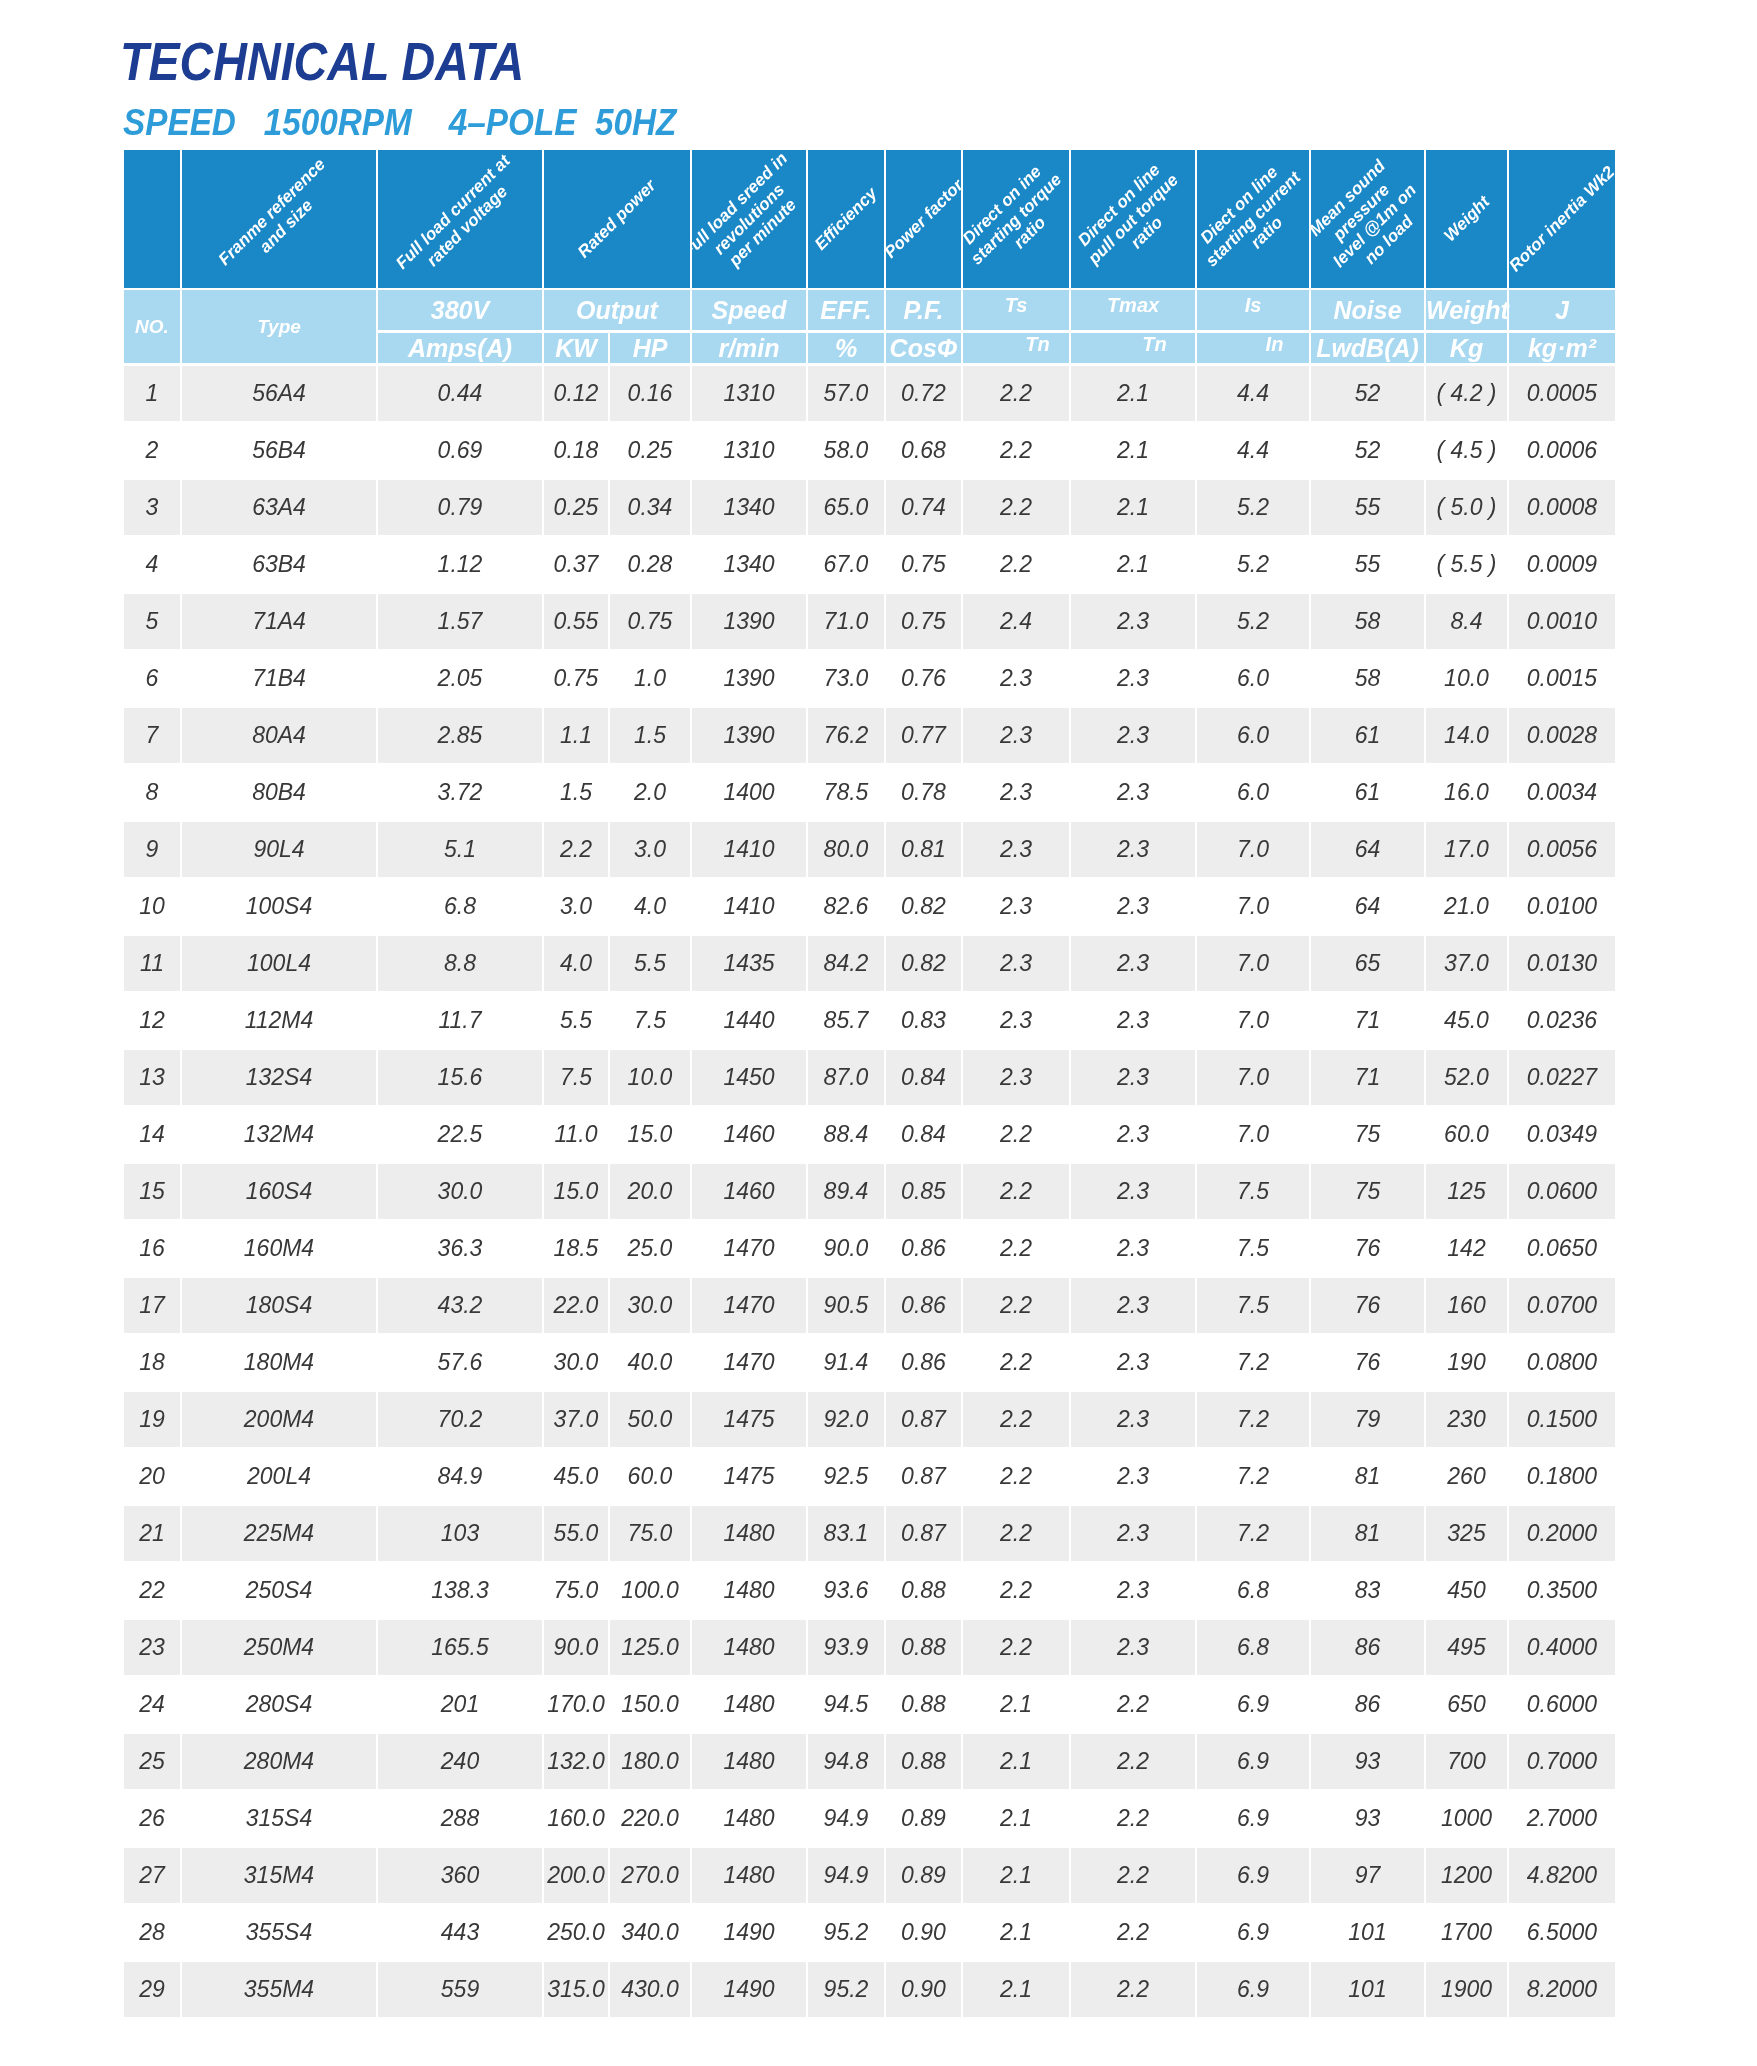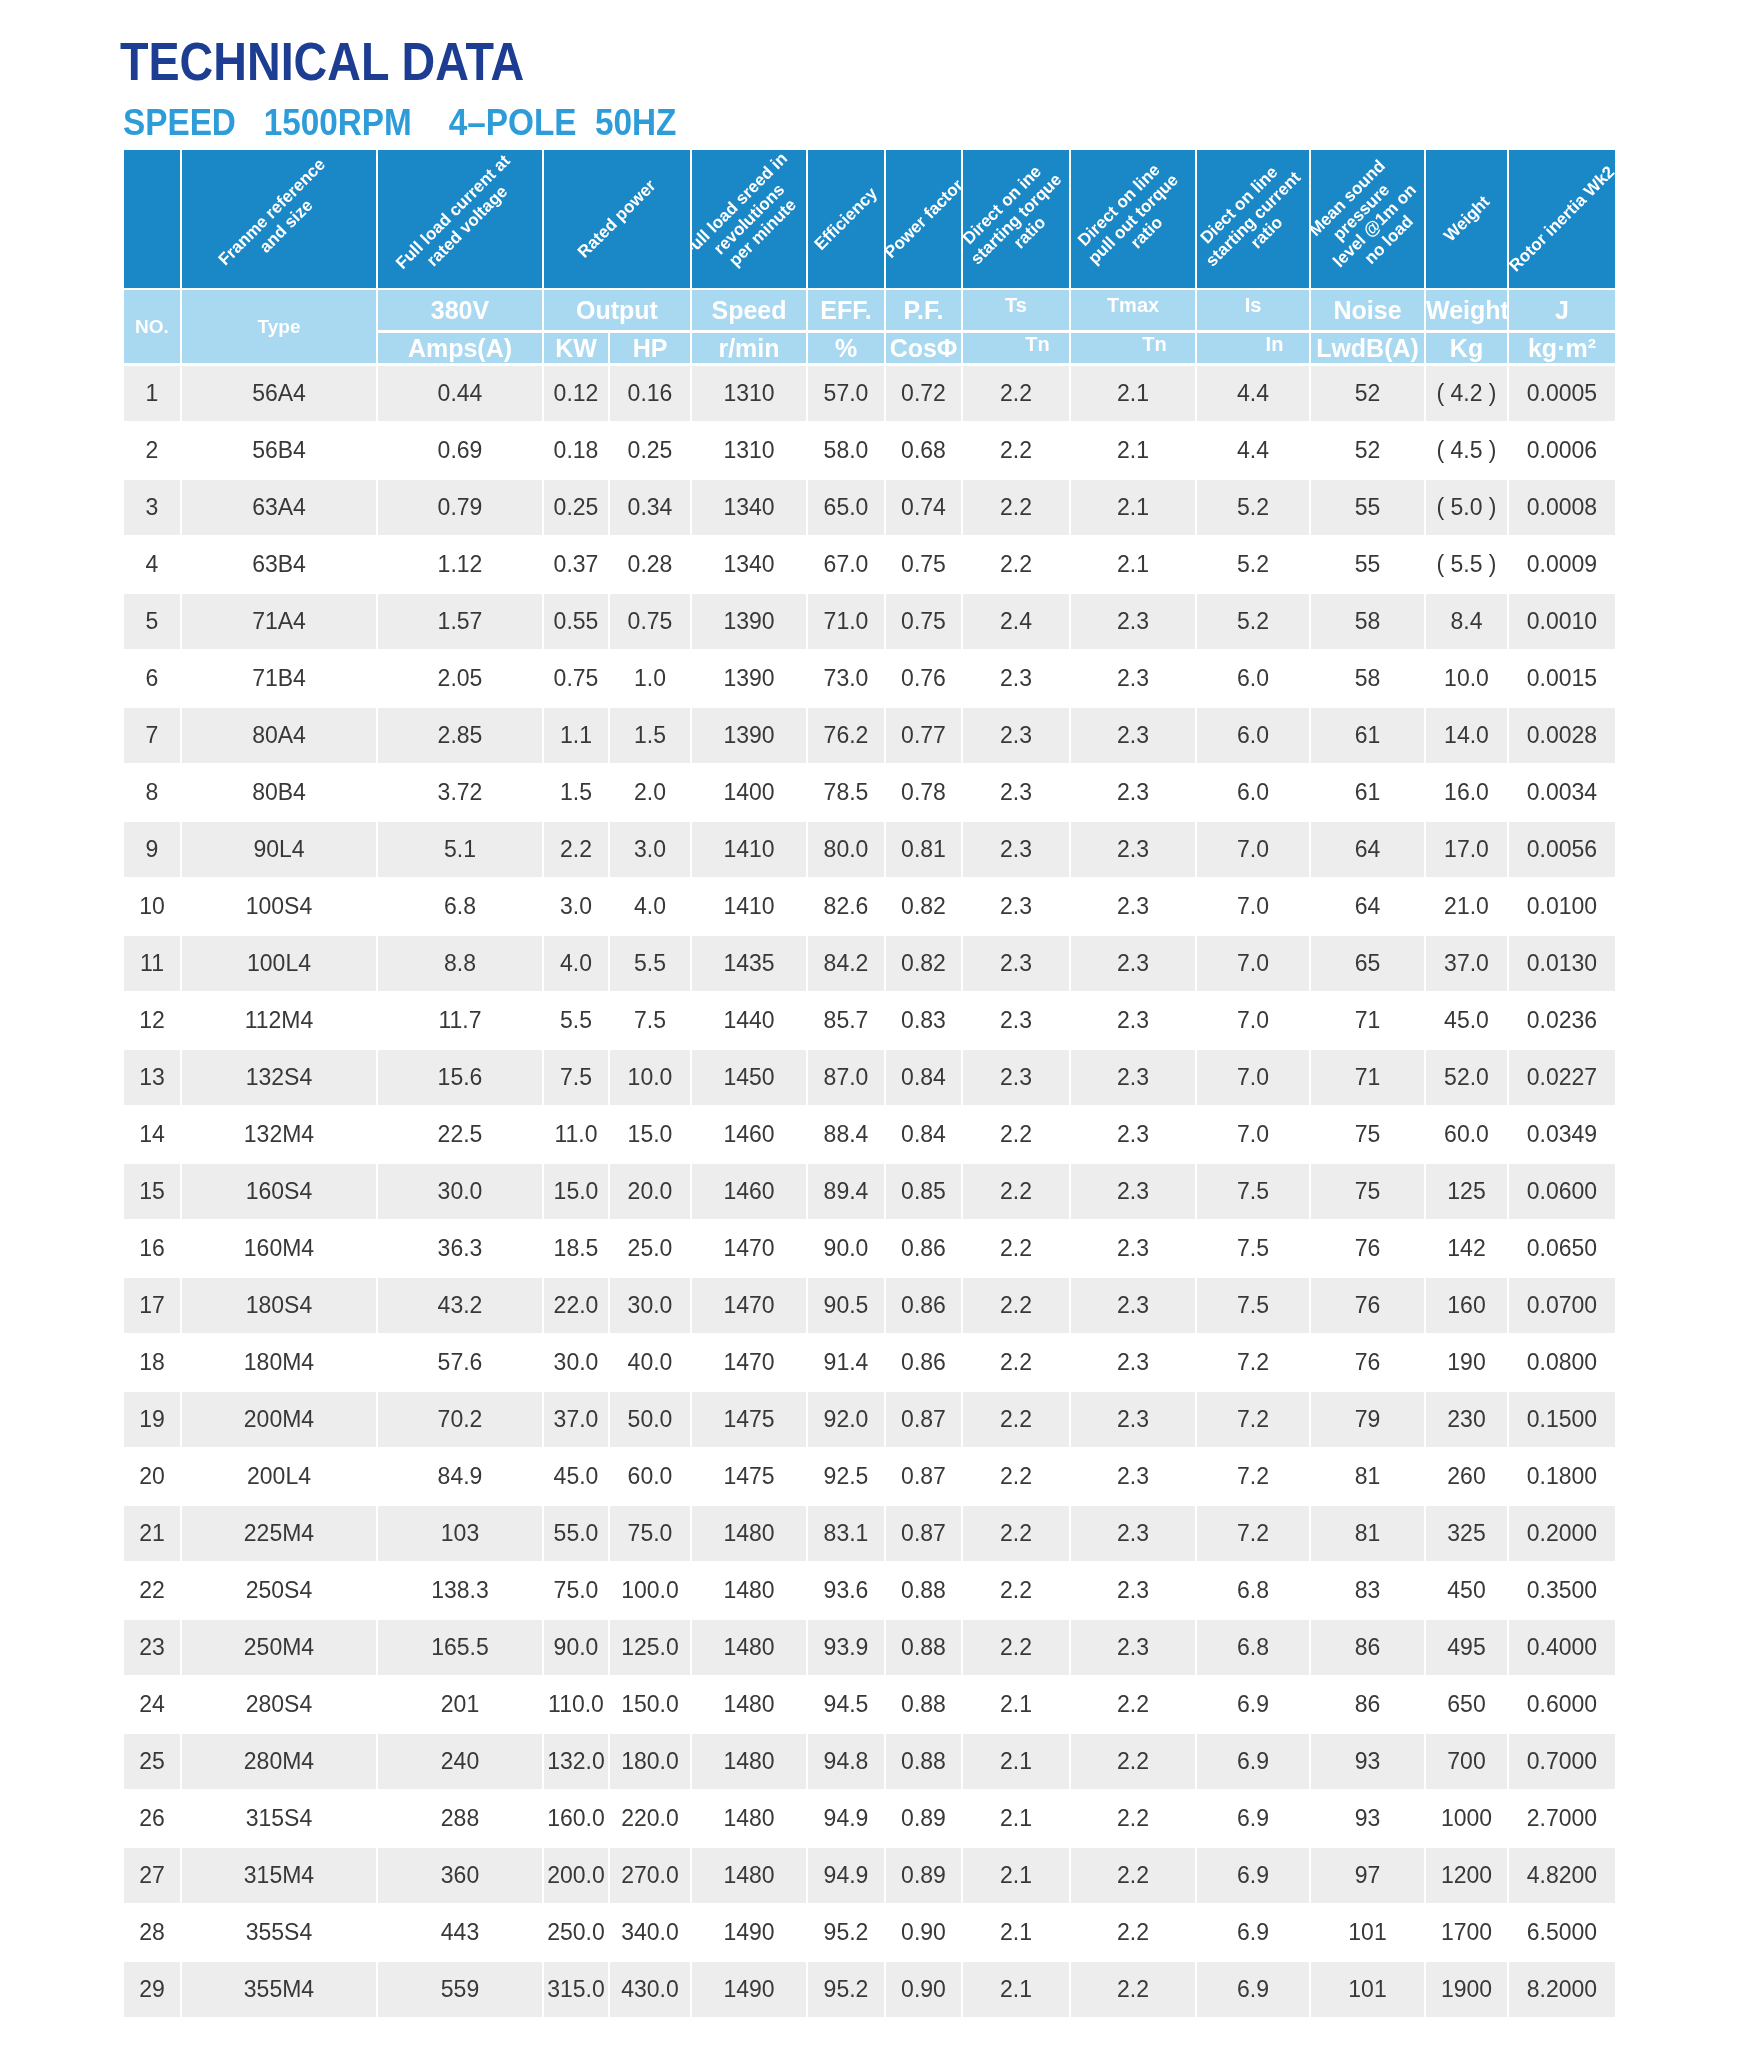--- a/index.html
+++ b/index.html
@@ -11,20 +11,21 @@
     --body-text:#383838;
   }
   *{box-sizing:border-box;}
   html,body{margin:0;padding:0;background:#ffffff;}
   .page{
     position:relative;
     width:1757px;height:2066px;
     background:#ffffff;
     font-family:"Liberation Sans","DejaVu Sans",sans-serif;
     overflow:hidden;
+    font-style:italic;
   }
   .title{
     position:absolute;left:120px;top:34px;margin:0;
     font-size:53px;font-weight:bold;color:var(--title-navy);
     line-height:1.05;letter-spacing:0px;
     transform:scaleX(0.88);transform-origin:left center;
     white-space:pre;
   }
   .subtitle{
     position:absolute;left:123px;top:103px;
@@ -561,21 +562,21 @@
           <td>2.3</td>
           <td>6.8</td>
           <td>86</td>
           <td>495</td>
           <td>0.4000</td>
         </tr>
         <tr>
           <td>24</td>
           <td>280S4</td>
           <td>201</td>
-          <td>110.0</td>
+          <td>170.0</td>
           <td>150.0</td>
           <td>1480</td>
           <td>94.5</td>
           <td>0.88</td>
           <td>2.1</td>
           <td>2.2</td>
           <td>6.9</td>
           <td>86</td>
           <td>650</td>
           <td>0.6000</td>

